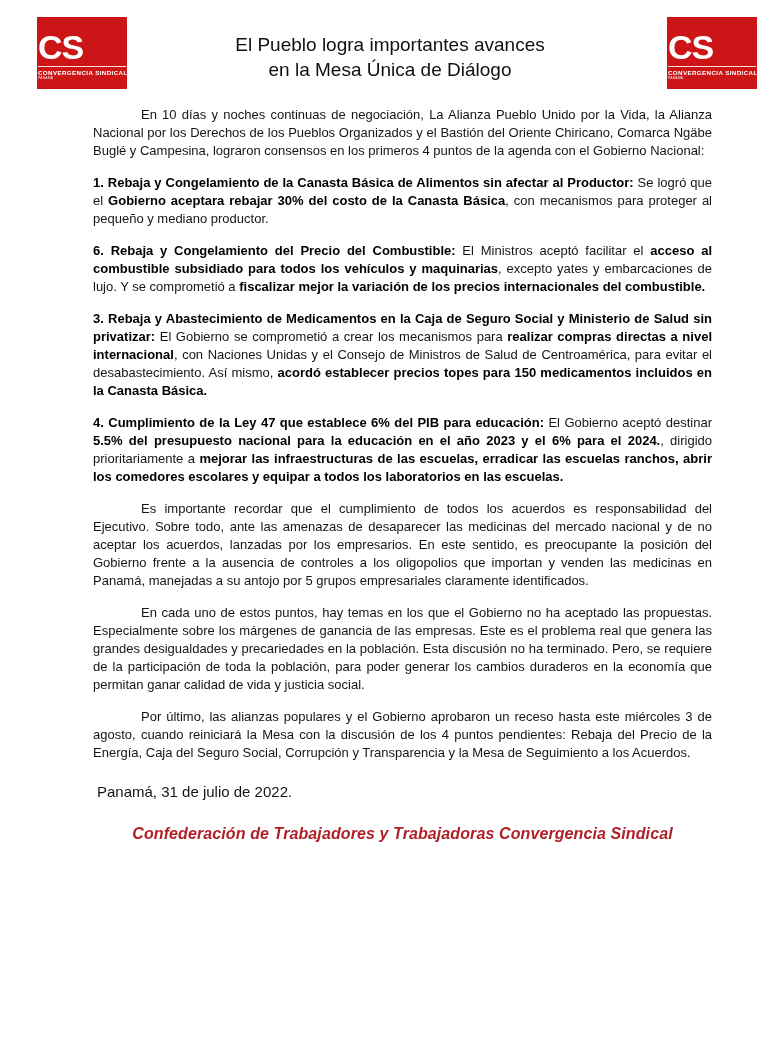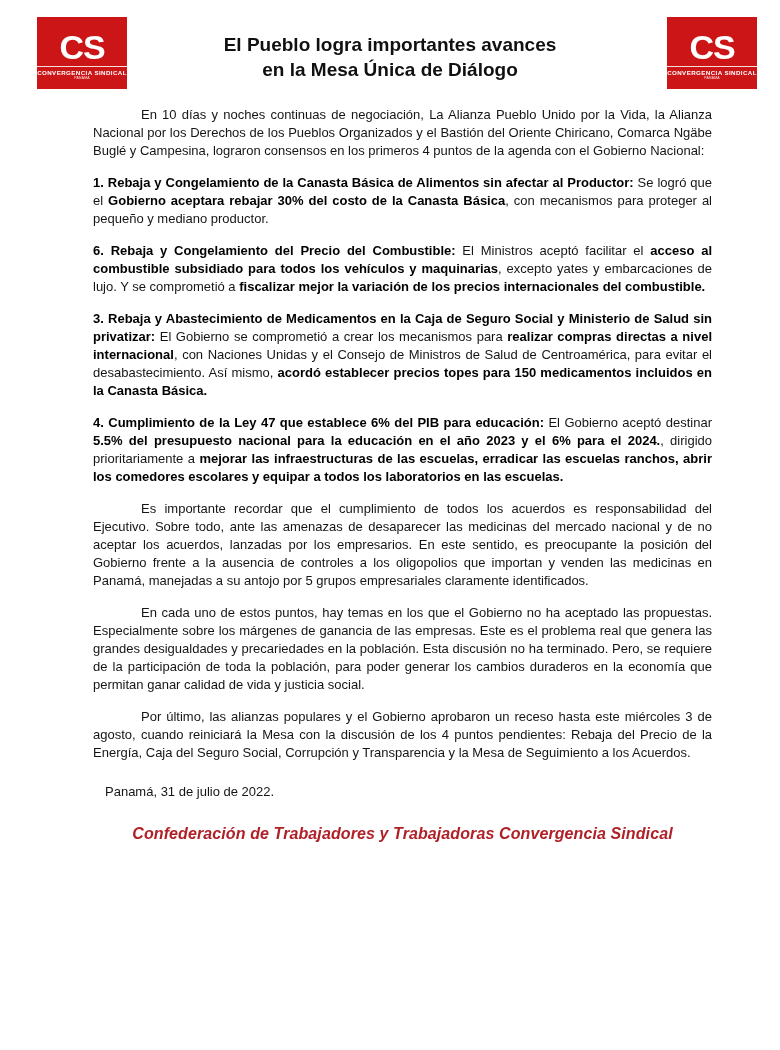--- a/index.html
+++ b/index.html
@@ -31,21 +31,20 @@
   }
 
   .logo {
     position: absolute;
     top: 18px;
     width: 88px;
     height: 70px;
     background: #CC1517;
     display: flex;
     flex-direction: column;
-    align-items: center;
     justify-content: center;
     padding-top: 4px;
     box-shadow: 0 0 0 1px #CC1517;
   }
   .logo-left  { left: 38px; }
   .logo-right { left: 668px; }
 
   .logo-cs {
     color: #ffffff;
     font-family: "Liberation Sans", sans-serif;
@@ -76,21 +75,21 @@
     opacity: 0.9;
   }
 
   .doc-title {
     position: absolute;
     left: 150px;
     right: 150px;
     top: 32px;
     text-align: center;
     font-family: "Liberation Sans", sans-serif;
-    font-weight: bold;
+    font-weight: normal;
     font-size: 19px;
     line-height: 25px;
     color: #101010;
   }
   .doc-title .tline { display: block; }
 
   
   .content {
     position: absolute;
     left: 93px;
@@ -106,24 +105,24 @@
     text-align: justify;
     text-justify: inter-word;
     color: #151515;
   }
   p.indent { text-indent: 48px; }
   p.tight  { margin-bottom: 17px; }
 
   b, strong { font-weight: bold; color: #000000; }
 
   .date-line {
-    margin: 12px;
+    margin: 4px;
     padding-top: 2px;
     font-family: "Liberation Sans", sans-serif;
-    font-size: 13px;
+    font-size: 15px;
     line-height: 21px;
     text-align: left;
     color: #151515;
   }
 
   .signature {
     margin: 22px 0 0 0;
     text-align: center;
     font-family: "Liberation Sans", sans-serif;
     font-weight: bold;

